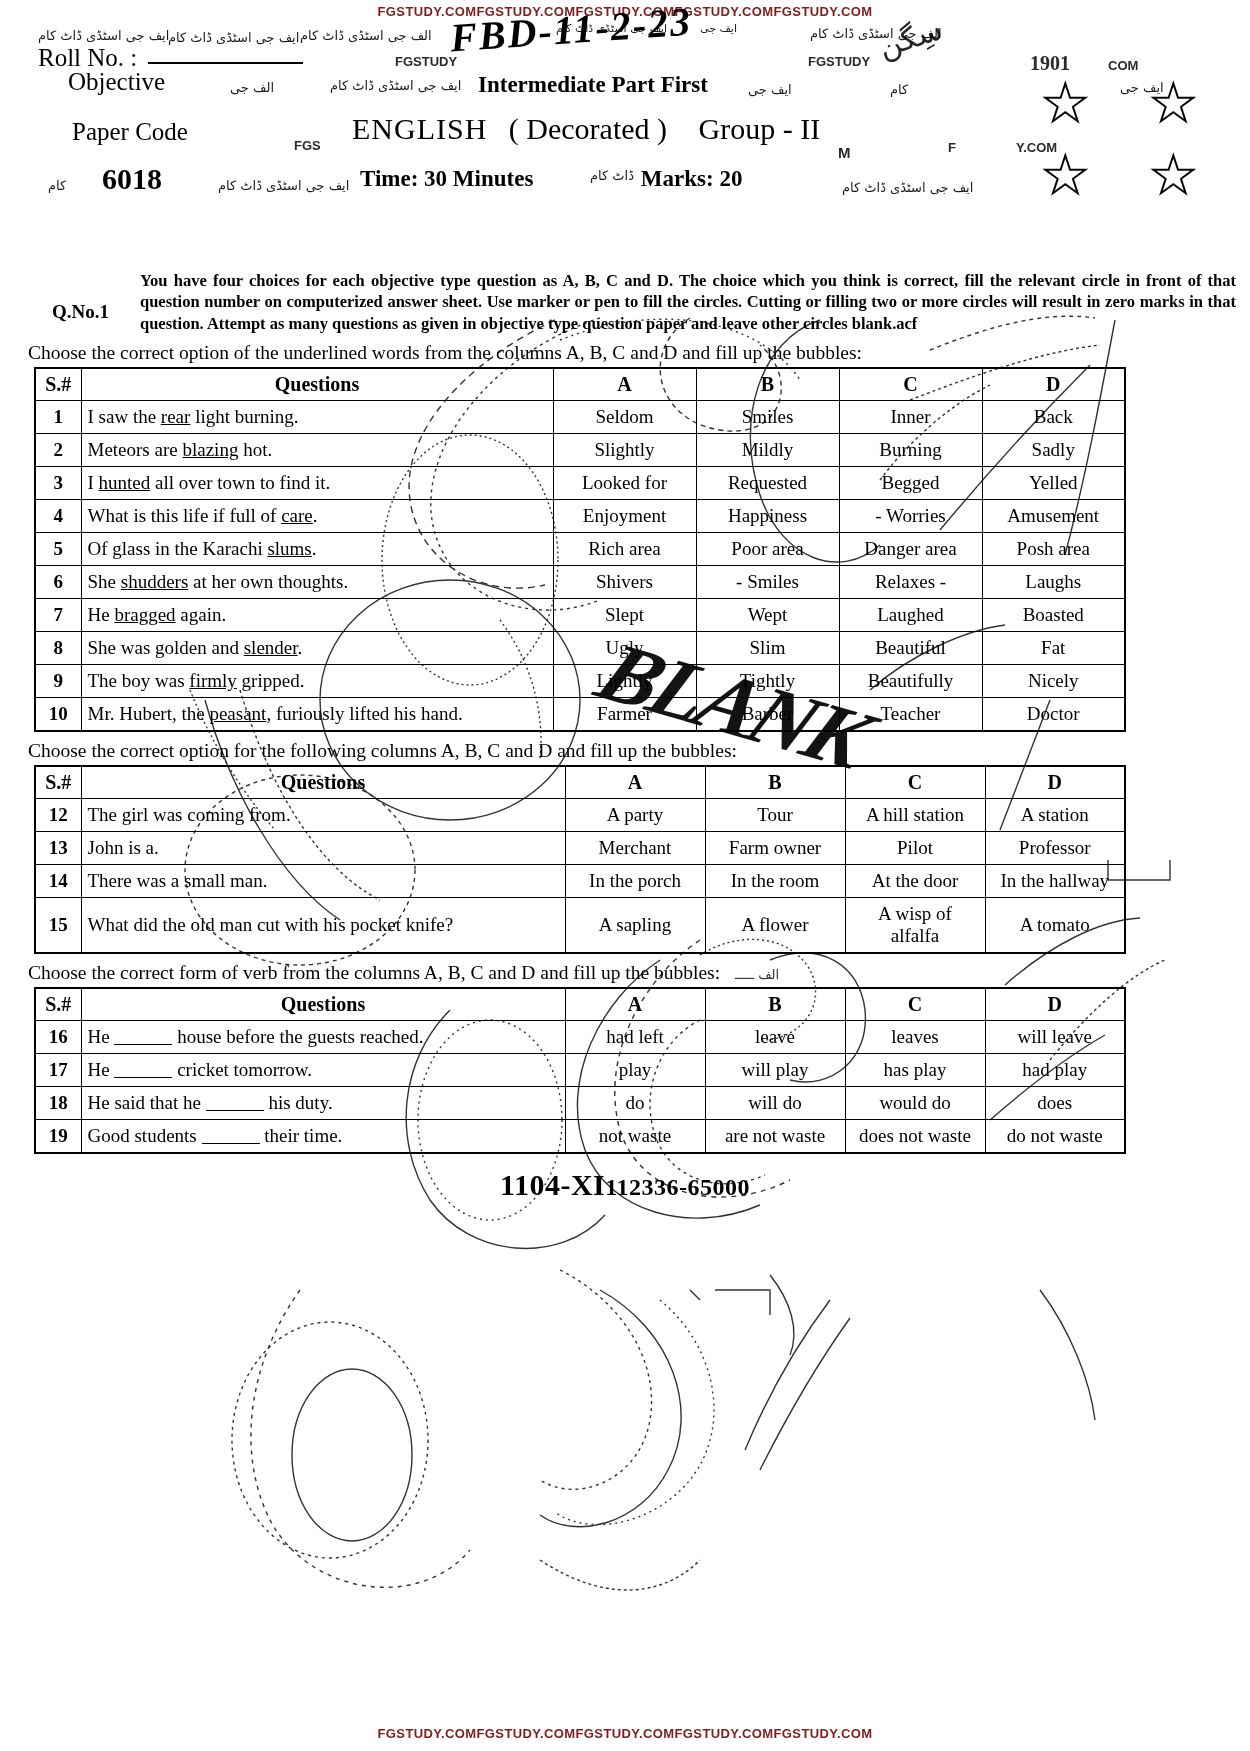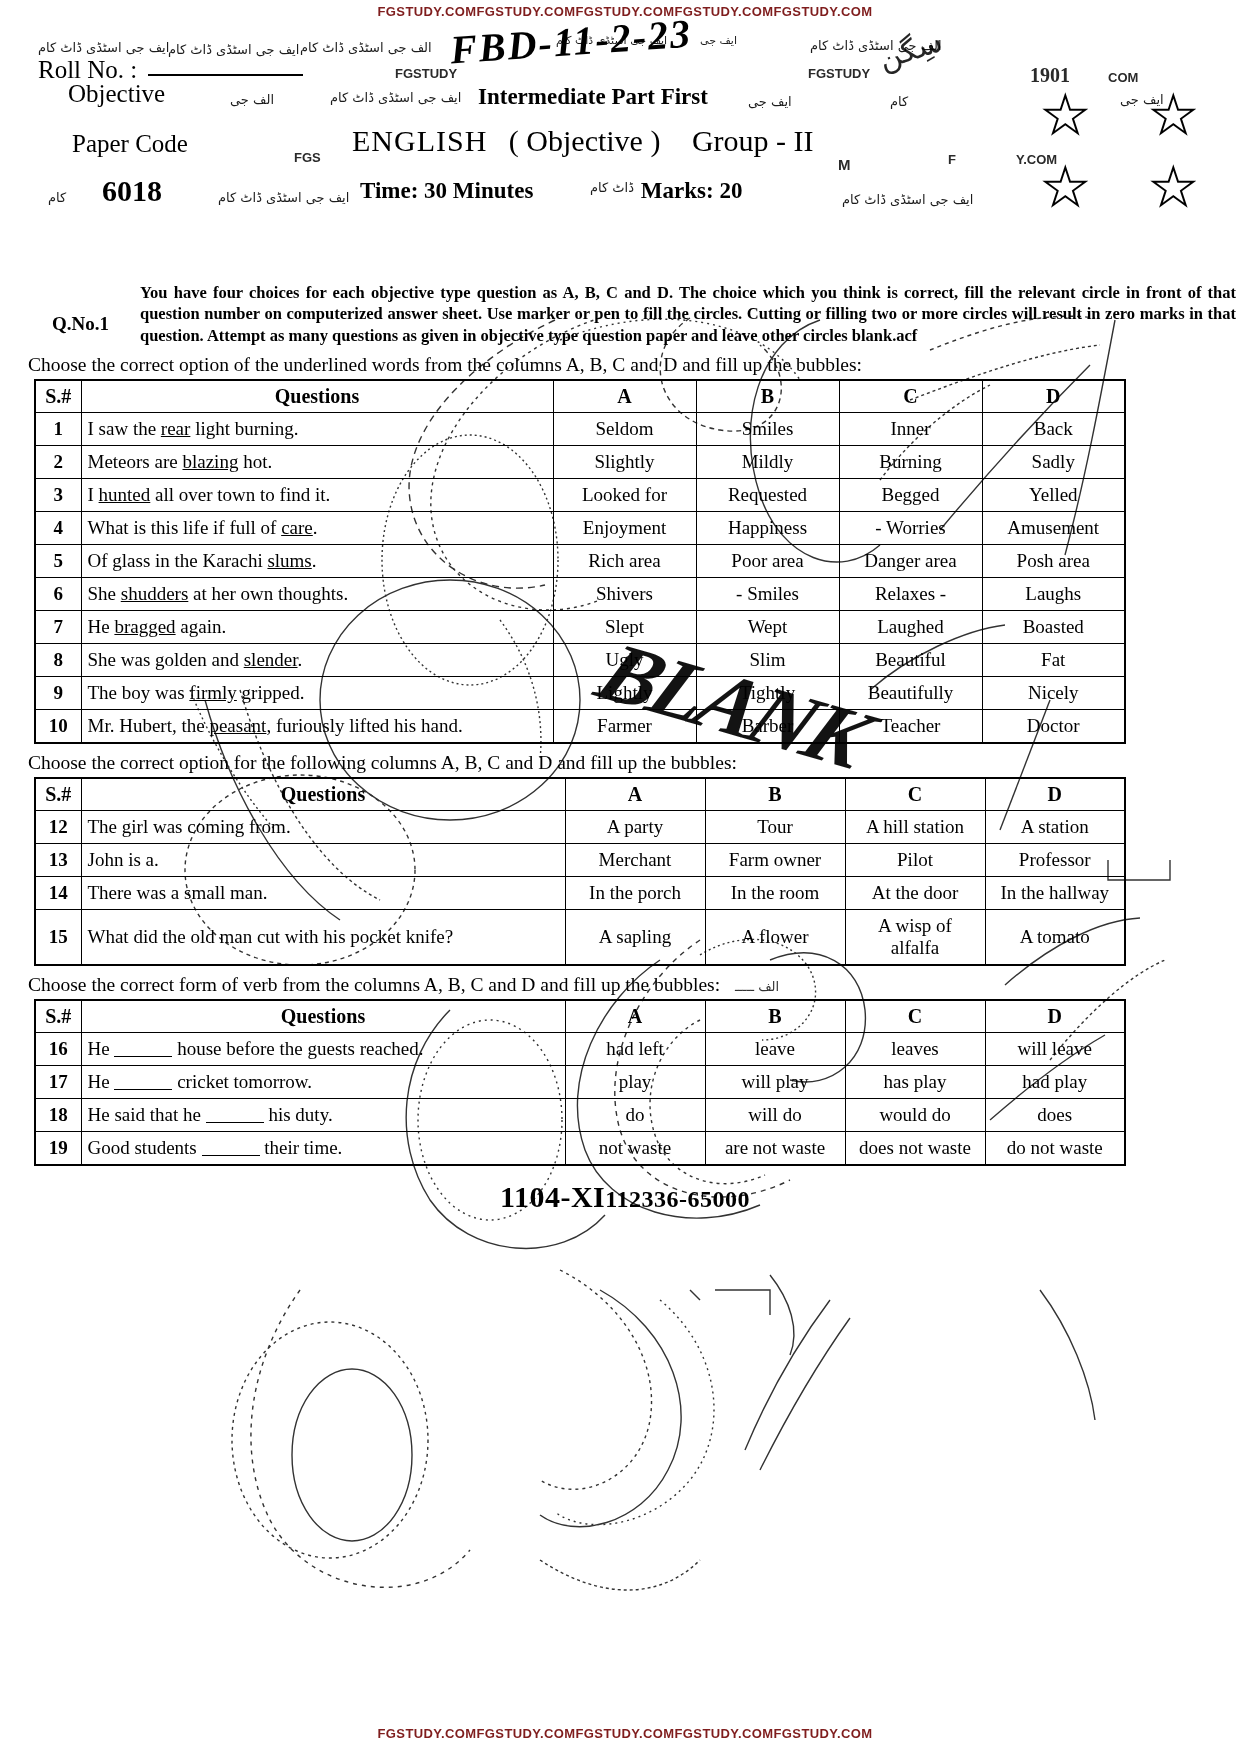--- a/index.html
+++ b/index.html
@@ -32,21 +32,20 @@
   .wm-top { top: 4px; }
   .wm-bottom { bottom: 10px; }
 
   
   .header {
     position: relative;
     z-index: 3;
     padding: 22px 30px 0 30px;
     height: 268px;
     box-sizing: border-box;
-    margin-top: 12px;
   }
   .hdr-line1 {
     position: relative;
     height: 46px;
   }
   .roll-no {
     position: absolute;
     left: 8px; top: 22px;
     font-size: 25px;
   }
@@ -325,21 +324,21 @@
     <span class="urdu urdu-abs" style="left:718px; top:14px;">ایف جی</span>
     <span class="urdu urdu-abs" style="left:860px; top:14px;">کام</span>
     <span class="urdu urdu-abs" style="left:1090px; top:12px;">ایف جی</span>
   </div>
 
   <div class="hdr-line3">
     <span class="paper-code-lbl">Paper Code</span>
     <span class="hdr-ghost" style="left:264px; top:22px;">FGS</span>
     <span class="subject-line">
       <span class="eng">ENGLISH</span>
-      <span style="margin-left:14px">( Objective )</span>
+      <span style="margin-left:14px">( Decorated )</span>
       <span style="margin-left:24px">Group - II</span>
     </span>
     <span class="hdr-ghost" style="left:808px; top:28px; font-size:15px;">M</span>
     <span class="hdr-ghost" style="left:918px; top:24px;">F</span>
     <span class="hdr-ghost" style="left:986px; top:24px;">Y.COM</span>
   </div>
 
   <div class="hdr-line4">
     <span class="urdu urdu-abs" style="left:18px; top:16px;">کام</span>
     <span class="paper-code-num">6018</span>

